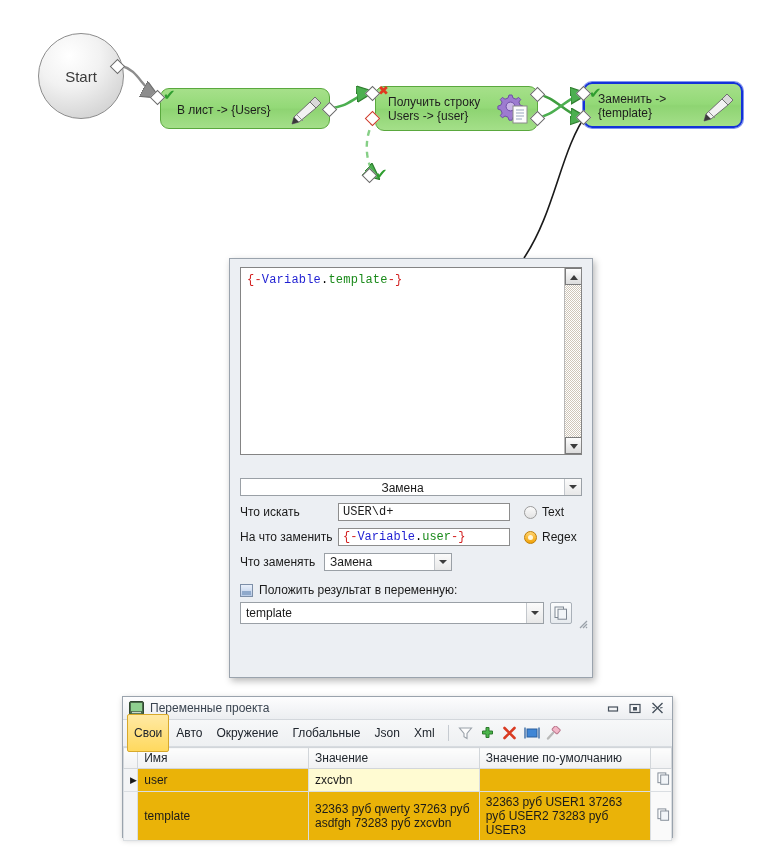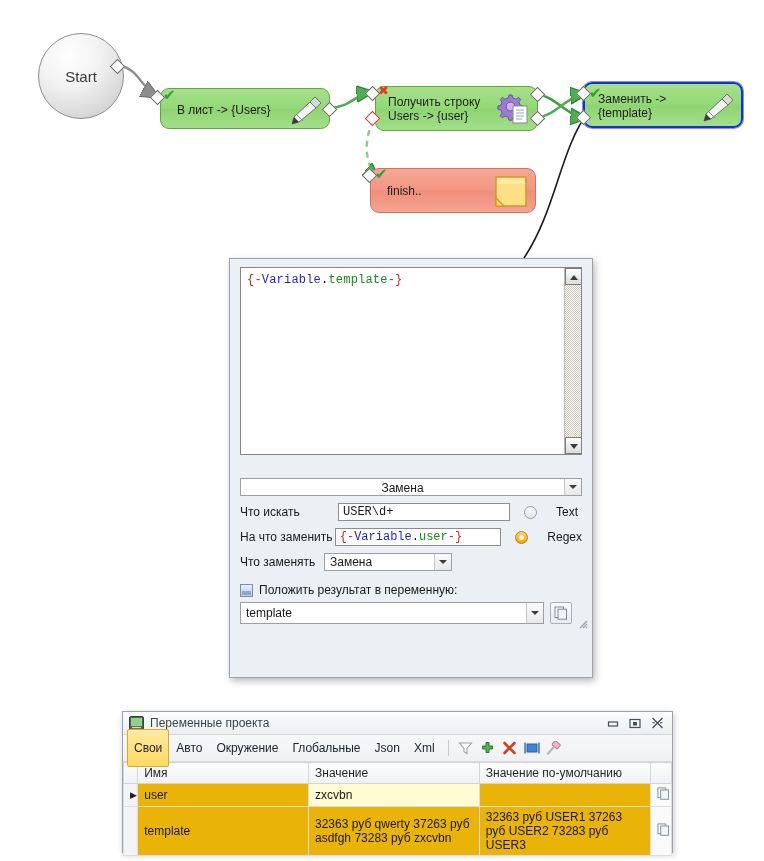--- a/index.html
+++ b/index.html
@@ -95,39 +95,39 @@
   .combo .carr{width:17px;height:100%;box-sizing:border-box;border-left:1px solid #c3c7cc;
     background:linear-gradient(180deg,#fbfbfb,#e8e8e8);display:flex;align-items:center;justify-content:center;cursor:pointer;}
   .carr i{width:0;height:0;border-left:4px solid transparent;border-right:4px solid transparent;border-top:4px solid #3c3c3c;display:block;}
 
   .row{display:flex;align-items:center;margin-top:7px;}
   .row .lab{font-size:12px;color:#1a1a1a;}
   .txtin{height:18px;box-sizing:border-box;background:#fff;border:1px solid #8d8d8d;
     font-family:"Liberation Mono","DejaVu Sans Mono",monospace;font-size:12px;
     padding:0 4px;line-height:17px;overflow:hidden;white-space:nowrap;}
 
-  .radio{display:flex;align-items:center;gap:19px;font-size:12px;}
+  .radio{display:flex;align-items:center;gap:5px;font-size:12px;}
   .rdot{width:13px;height:13px;border-radius:50%;box-sizing:border-box;
     background:linear-gradient(180deg,#fbfbfb,#e3e3e3);border:1px solid #9b9b9b;position:relative;}
   .rdot.on{background:linear-gradient(180deg,#ffd471,#f2a307);border-color:#c07e06;}
   .rdot.on:after{content:"";position:absolute;left:3px;top:3px;width:5px;height:5px;border-radius:50%;background:#fff6dd;}
 
   .chkline{display:flex;align-items:center;gap:6px;margin-top:12px;font-size:12px;}
   .bluebox{width:13px;height:13px;box-sizing:border-box;border:1px solid #7d8fa8;
     background:linear-gradient(180deg,#e9f0fb,#b9cbe6);position:relative;}
   .bluebox:after{content:"";position:absolute;left:1px;top:6px;right:1px;bottom:1px;background:#8fa9cb;}
 
   .copybtn{width:22px;height:22px;box-sizing:border-box;border:1px solid #a9b0b8;border-radius:2px;
     background:linear-gradient(180deg,#fbfcfd,#e6eaee);display:flex;align-items:center;justify-content:center;cursor:pointer;}
 
   .grip{position:absolute;right:4px;bottom:3px;width:12px;height:12px;}
 
   
   .varwin{
-    position:absolute;left:122px;top:711px;width:551px;height:142px;
+    position:absolute;left:122px;top:696px;width:551px;height:142px;
     background:#f1f2f4;border:1px solid #9aa3ad;box-sizing:border-box;
     box-shadow:1px 2px 6px rgba(0,0,0,.22);
   }
   .vw-title{height:22px;display:flex;align-items:center;padding:0 4px 0 6px;
     background:linear-gradient(180deg,#fdfdfe,#eceef1);border-bottom:1px solid #d3d7dc;}
   .vw-title .vt{flex:1;font-size:12px;color:#3a4450;margin-left:6px;}
   .wbtn{width:22px;height:18px;display:flex;align-items:center;justify-content:center;cursor:pointer;color:#46505c;}
 
   .vw-tabs{height:26px;display:flex;align-items:center;gap:0;padding:0 4px;
     background:linear-gradient(180deg,#f7f8f9,#eef0f2);border-bottom:1px solid #d7dbe0;}
@@ -216,28 +216,20 @@
       <path d="M30,4 L36,10 L31,15 L25,9 Z" fill="#d9d9d9" stroke="#6f6f6f" stroke-width="1"></path>
       <path d="M25,9 L31,15 L14,29 L7,31 L9,24 Z" fill="#f2f2f2" stroke="#6f6f6f" stroke-width="1"></path>
       <path d="M9,24 L14,29 L7,31 Z" fill="#3a3a3a"></path>
       <path d="M12,22 L18,28" stroke="#8a8a8a" stroke-width="1"></path>
     </svg>
   </div>
   <div class="diamond" style="left:578px;top:88px;"></div>
   <div class="diamond" style="left:578px;top:112px;"></div>
   <div class="tick" style="left:589px;top:85px;">✔</div>
 
-  <div class="node node-red" style="left:370px;top:168px;width:166px;height:45px;">
-    <div class="label" style="left:16px;top:15px;">finish..</div>
-    <svg style="position:absolute;right:8px;top:7px;width:32px;height:31px;" viewBox="0 0 32 31">
-      <rect x="1" y="1" width="30" height="29" fill="#ffdf84" stroke="#c79a24" stroke-width="1.4"></rect>
-      <rect x="2.5" y="2.5" width="27" height="5" fill="#ffeaa8" stroke="none"></rect>
-      <path d="M1,22 L9,30 L1,30 Z" fill="#ffd35c" stroke="#c79a24" stroke-width="1.2"></path>
-    </svg>
-  </div>
   <div class="diamond" style="left:364px;top:170px;"></div>
   <div class="tick" style="left:375px;top:166px;">✔</div>
 
   <div class="dialog">
 
     <div class="dlg-body">
 
       <div class="editor">
         <div class="code"><span class="c-br">{-</span><span class="c-ns">Variable</span><span class="c-dot">.</span><span class="c-var">template</span><span class="c-br">-}</span></div>
         <div class="vscroll">

